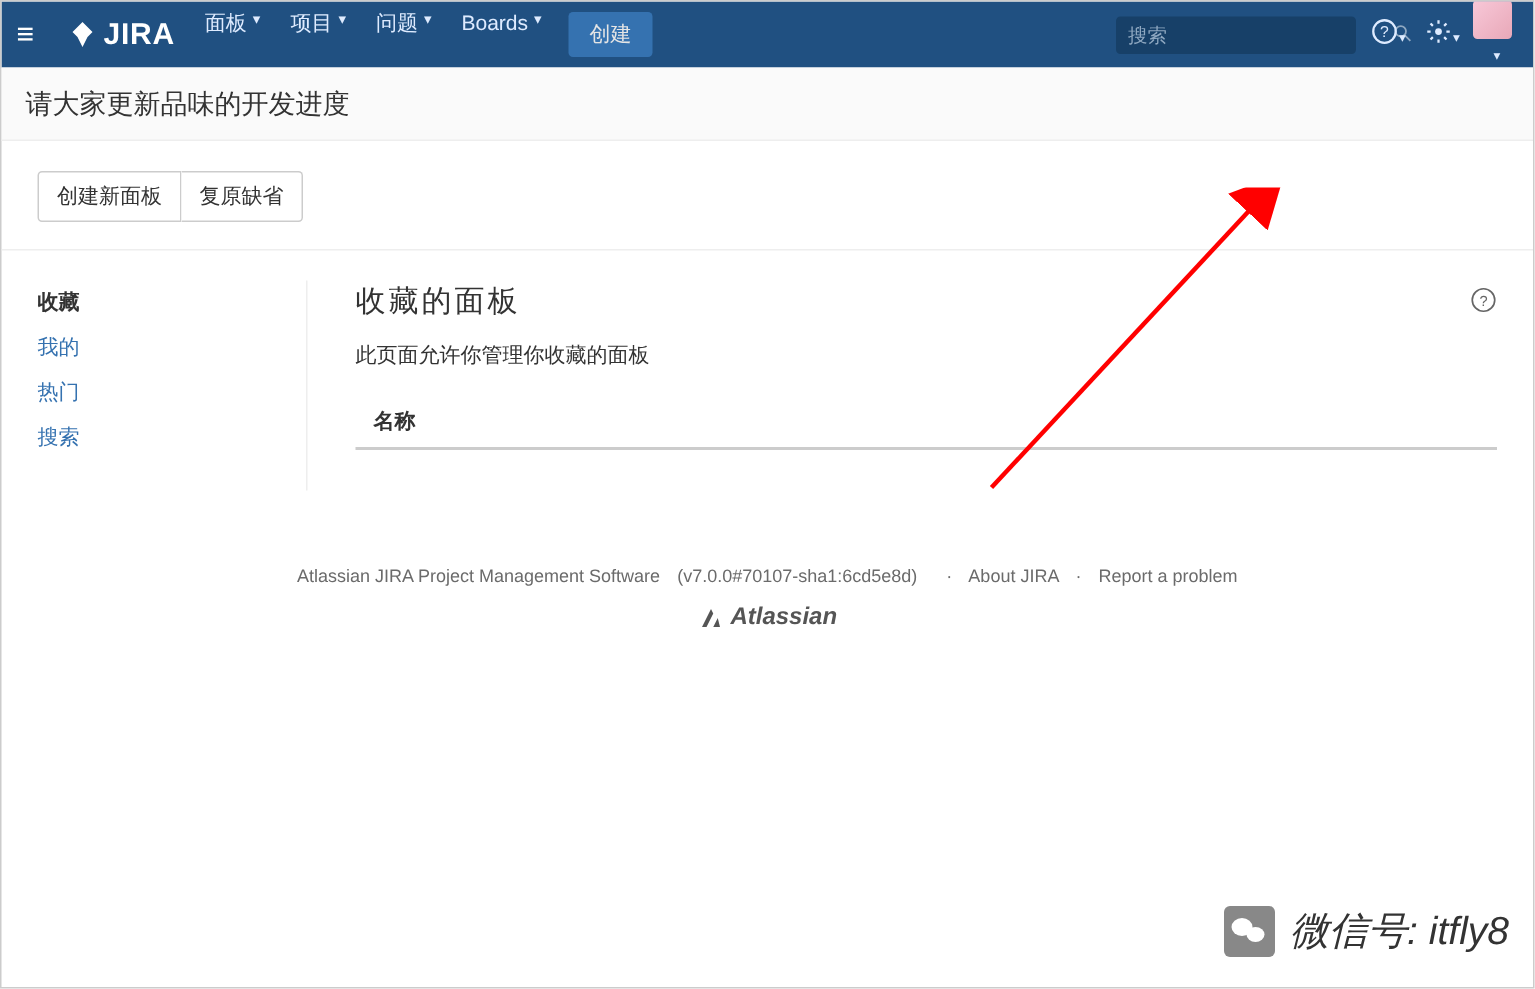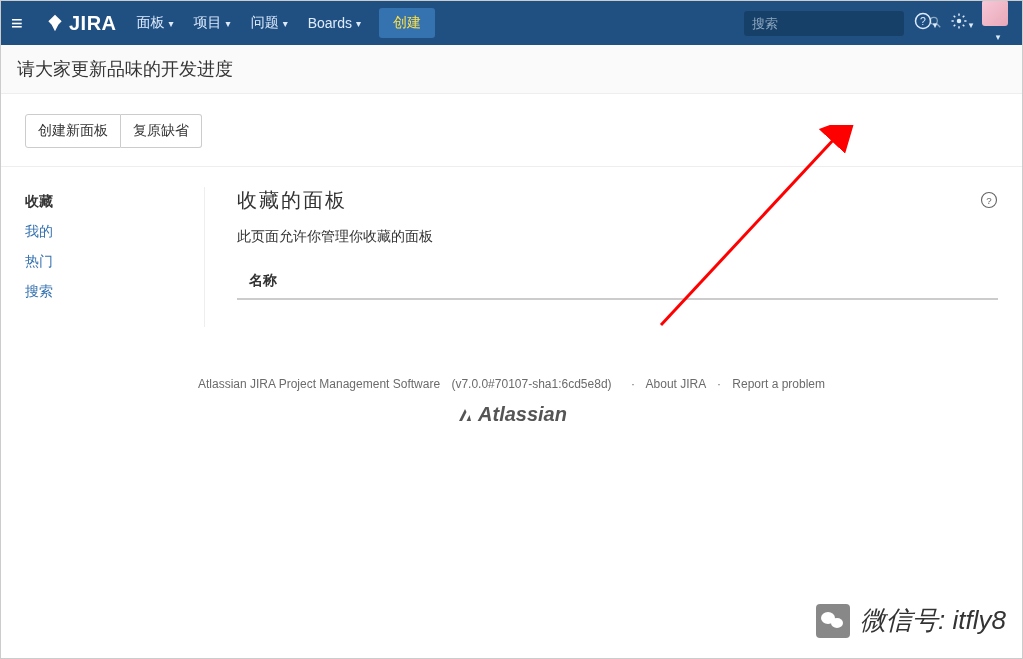--- a/index.html
+++ b/index.html
@@ -4,23 +4,23 @@
 <style>
   * { box-sizing: border-box; margin: 0; padding: 0; }
   body { font-family: Arial, "Microsoft YaHei", sans-serif; font-size: 14px; color: #333; background: #fff; width: 1023px; height: 659px; overflow: hidden; position: relative; border: 1px solid #ccc; }
 
   
   .navbar { background: #205081; color: #deebff; height: 44px; display: flex; align-items: center; padding: 0 10px; }
   .nav-left { display: flex; align-items: center; gap: 0; flex: 1; }
   .hamburger { width: 30px; font-size: 20px; cursor: pointer; color: #fff; }
   .logo { display: flex; align-items: center; color: #fff; font-weight: bold; font-size: 20px; letter-spacing: 0.5px; margin: 0 10px 0 4px; }
   .logo svg { margin-right: 4px; }
-  .nav-item { color: #deebff; padding: 0 10px; height: 32px; display: flex; align-items: center; cursor: pointer; font-size: 14px; }
+  .nav-item { color: #deebff; padding: 0 10px; height: 32px; display: flex; cursor: pointer; font-size: 14px; }
   .nav-item .caret { margin-left: 4px; font-size: 10px; }
-  .create-btn { background: #3572b0; color: #fde047; padding: 6px 14px; border-radius: 3px; margin-left: 8px; cursor: pointer; }
+  .create-btn { background: #3572b0; color: #e5e5e5; padding: 6px 14px; border-radius: 3px; margin-left: 8px; cursor: pointer; }
   .nav-right { display: flex; align-items: center; gap: 6px; }
   .search-box { background: #174068; border-radius: 3px; display: flex; align-items: center; padding: 4px 8px; width: 160px; }
   .search-box input { background: transparent; border: none; outline: none; color: #deebff; font-size: 13px; flex: 1; }
   .search-box input::placeholder { color: #8fa8c1; }
   .search-icon { color: #8fa8c1; font-size: 14px; }
   .nav-icon { color: #deebff; font-size: 18px; width: 30px; text-align: center; cursor: pointer; position: relative; }
   .nav-icon .caret { font-size: 9px; position: relative; top: -2px; left: 1px; }
   .avatar { width: 26px; height: 26px; background: linear-gradient(135deg,#f8c8d8,#e8a8b8); border-radius: 3px; display: inline-block; vertical-align: middle; margin-right:4px;}
 
   
@@ -44,21 +44,21 @@
   .main h2 { font-size: 20px; font-weight: normal; margin-bottom: 14px; letter-spacing: 2px; }
   .main .desc { font-size: 14px; margin-bottom: 18px; }
   .table-head { border-bottom: 2px solid #ccc; padding: 8px 12px; font-weight: bold; font-size: 14px; }
   .table-row { padding: 10px 14px; font-size: 14px; border-bottom: 1px solid #eee; }
   .help-icon { position: absolute; right: 0; top: 4px; color: #666; cursor: pointer; }
 
   
   .footer { text-align: center; color: #6b6b6b; font-size: 12px; margin-top: 30px; }
   .footer .links span { margin: 0 8px; }
   .footer .links a { color: #6b6b6b; text-decoration: none; cursor: pointer; }
-  .atl-logo { margin-top: 12px; display: inline-flex; align-items: center; font-weight: bold; color: #555; font-size: 20px; font-style: italic; }
+  .atl-logo { margin-top: 12px; display: inline-flex; align-items: center; font-weight: bold; color: #555; font-size: 16px; font-style: italic; }
   .atl-logo svg { margin-right: 4px; }
 
   
   .arrow { position: absolute; top: 124px; left: 640px; width: 220px; height: 220px; pointer-events: none; }
 
   
   .watermark { position: absolute; right: 16px; bottom: 20px; display: flex; align-items: center; gap: 10px; font-size: 26px; font-style: italic; color: #333; font-weight: 500; }
   .wechat-ico { width: 34px; height: 34px; background: #888; border-radius: 4px; position: relative; }
   .wechat-ico::before { content:""; position:absolute; width:14px; height:12px; background:#fff; border-radius:50%; top:8px; left:5px;}
   .wechat-ico::after { content:""; position:absolute; width:12px; height:10px; background:#fff; border-radius:50%; top:14px; left:15px;}

